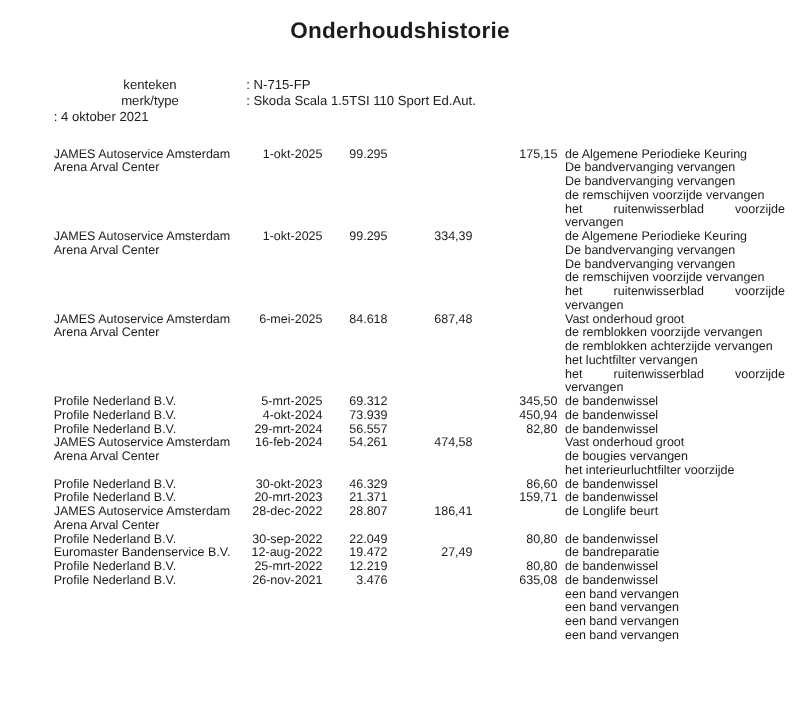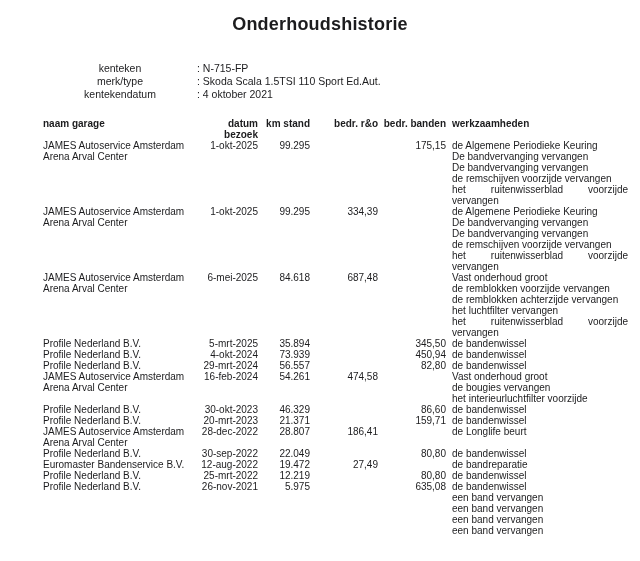--- a/index.html
+++ b/index.html
@@ -72,34 +72,25 @@
     <div class="info-label">kenteken</div>
     <div class="info-value">: N-715-FP</div>
   </div>
 
   <div class="info-row">
     <div class="info-label">merk/type</div>
     <div class="info-value">: Skoda Scala 1.5TSI 110 Sport Ed.Aut.</div>
   </div>
 
   <div class="info-row">
-    <div class="info-label">kentekendatum</div>
     <div class="info-value">: 4 oktober 2021</div>
   </div>
 </div>
 
   <div class="table">
-    <div class="row header">
-      <div class="c c-garage">naam garage</div>
-      <div class="c c-date">datum bezoek</div>
-      <div class="c c-km">km stand</div>
-      <div class="c c-ro">bedr. r&amp;o</div>
-      <div class="c c-banden">bedr. banden</div>
-      <div class="c c-werk">werkzaamheden</div>
-    </div>
     <div id="table-rows">
   <div class="row">
     <div class="c c-garage">JAMES Autoservice Amsterdam Arena Arval Center</div>
     <div class="c c-date">1-okt-2025</div>
     <div class="c c-km">99.295</div>
     <div class="c c-ro"></div>
     <div class="c c-banden">175,15</div>
     <div class="c c-werk">
             <div class="werk-line">de Algemene Periodieke Keuring</div>
             <div class="werk-line">De bandvervanging vervangen</div>
@@ -135,21 +126,21 @@
             <div class="werk-line">de remblokken voorzijde vervangen</div>
             <div class="werk-line">de remblokken achterzijde vervangen</div>
             <div class="werk-line">het luchtfilter vervangen</div>
             <div class="werk-line">het ruitenwisserblad voorzijde vervangen</div>
           </div>
   </div>
 
   <div class="row">
     <div class="c c-garage">Profile Nederland B.V.</div>
     <div class="c c-date">5-mrt-2025</div>
-    <div class="c c-km">35.894</div>
+    <div class="c c-km">69.312</div>
     <div class="c c-ro"></div>
     <div class="c c-banden">345,50</div>
     <div class="c c-werk">
             <div class="werk-line">de bandenwissel</div>
           </div>
   </div>
 
   <div class="row">
     <div class="c c-garage">Profile Nederland B.V.</div>
     <div class="c c-date">4-okt-2024</div>
@@ -247,21 +238,21 @@
     <div class="c c-ro"></div>
     <div class="c c-banden">80,80</div>
     <div class="c c-werk">
             <div class="werk-line">de bandenwissel</div>
           </div>
   </div>
 
   <div class="row">
     <div class="c c-garage">Profile Nederland B.V.</div>
     <div class="c c-date">26-nov-2021</div>
-    <div class="c c-km">5.975</div>
+    <div class="c c-km">3.476</div>
     <div class="c c-ro"></div>
     <div class="c c-banden">635,08</div>
     <div class="c c-werk">
             <div class="werk-line">de bandenwissel</div>
             <div class="werk-line">een band vervangen</div>
             <div class="werk-line">een band vervangen</div>
             <div class="werk-line">een band vervangen</div>
             <div class="werk-line">een band vervangen</div>
           </div>
   </div>

